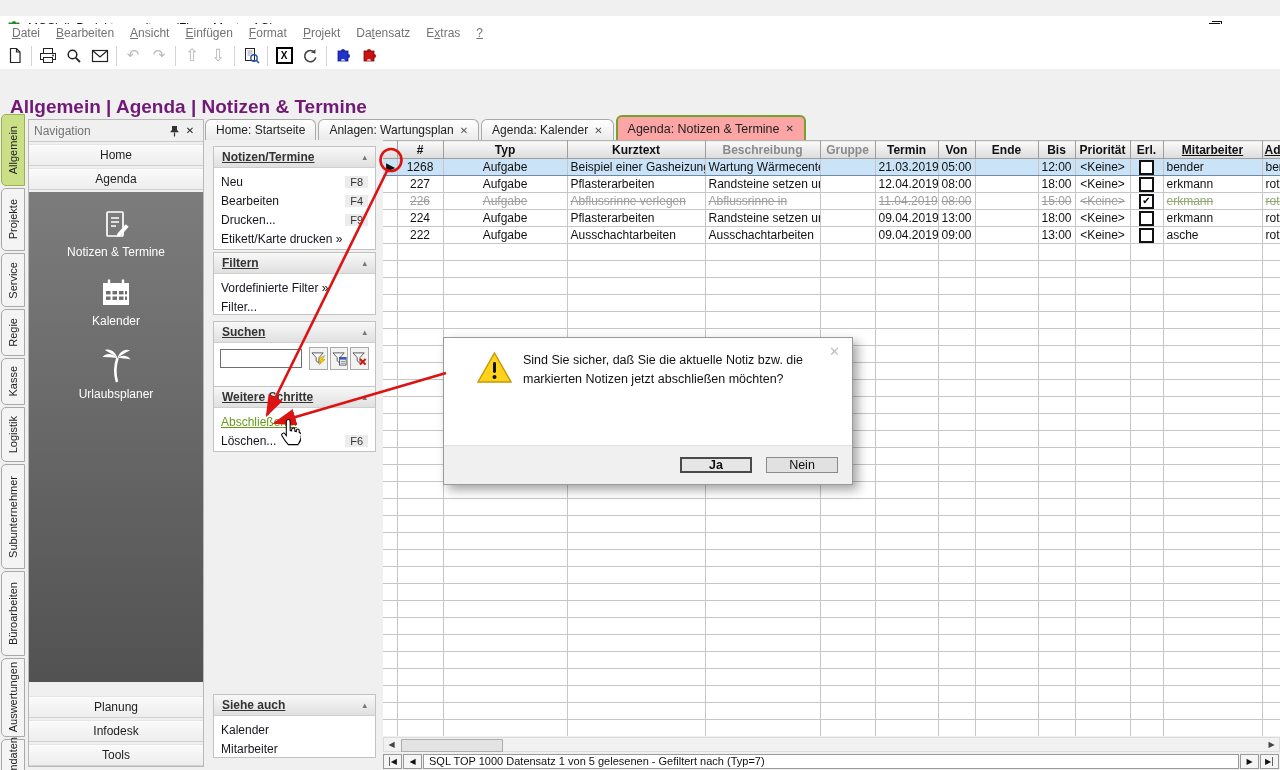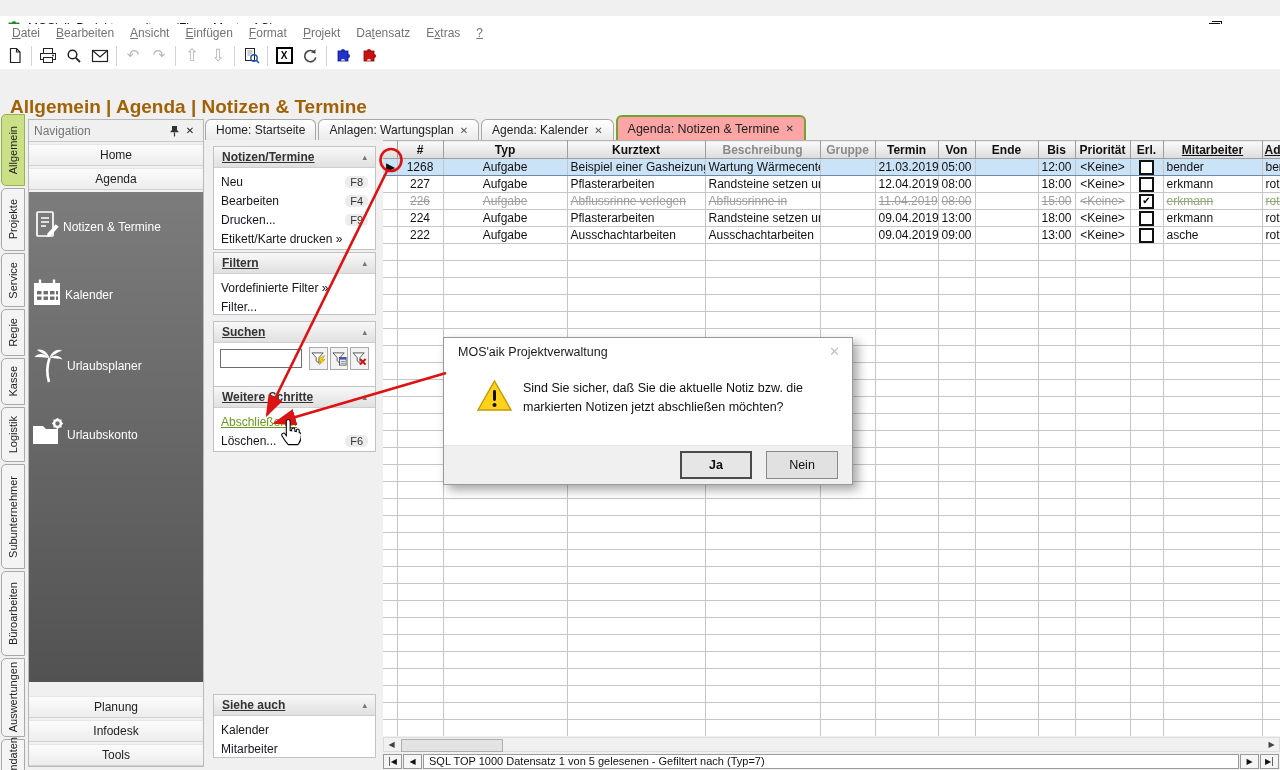--- a/index.html
+++ b/index.html
@@ -27,48 +27,48 @@
 
   
   .toolbar{position:absolute;left:0;top:42px;width:1280px;height:27px;background:#fff;border-bottom:1px solid #d9d9d9;display:flex;align-items:center;padding-left:2px;}
   .tb-btn{width:26px;height:24px;display:flex;align-items:center;justify-content:center;}
   .tb-sep{width:1px;height:20px;background:#d5d5d5;margin:0 3px;}
   .tb-glyph{font-size:15px;color:#b9b9b9;line-height:1;}
   .excel-box{width:13px;height:13px;border:2px solid #000;display:flex;align-items:center;justify-content:center;font-weight:bold;font-size:10px;color:#000;background:#fff;}
 
   
   .breadcrumb{position:absolute;left:0;top:69px;width:1280px;height:40px;background:#f0f0f0;display:flex;align-items:center;}
-  .breadcrumb span{margin-left:10px;font-size:19px;font-weight:bold;color:#a16207;margin-top:35px;}
+  .breadcrumb span{margin-left:10px;font-size:19px;font-weight:bold;color:#701a75;margin-top:35px;}
 
   
   .sidetabs{position:absolute;left:1px;top:114px;width:24px;}
   .side-tab{width:22px;border:1px solid #a9a9a9;border-radius:5px 0 0 5px;background:#f4f4f4;margin-bottom:2px;display:flex;align-items:center;justify-content:center;}
   .side-tab span{writing-mode:vertical-rl;transform:rotate(180deg);font-size:11px;color:#222;white-space:nowrap;}
   .side-tab.active{background:#cbdf86;border-color:#9ab051;}
 
   
   .navpanel{position:absolute;left:28px;top:119px;width:176px;height:648px;background:#f0f0f0;border:1px solid #b9b9b9;box-sizing:border-box;display:flex;flex-direction:column;}
   .nav-header{height:21px;display:flex;align-items:center;padding:0 5px;border-bottom:1px solid #c9c9c9;background:#f0f0f0;}
   .nav-header .ttl{flex:1;font-size:12px;color:#737373;}
   .nav-hbtn{width:16px;height:16px;display:flex;align-items:center;justify-content:center;color:#222;font-size:10px;font-weight:bold;}
   .nav-btn{height:20px;margin-top:2px;background:linear-gradient(#fbfbfb,#ededed);border-top:1px solid #e6e6e6;border-bottom:1px solid #d2d2d2;display:flex;align-items:center;justify-content:center;font-size:12px;color:#222;}
   .nav-dark{flex:1;margin-top:2px;background:linear-gradient(#7c7c7c,#525252);position:relative;}
-  .nav-icon-item{position:absolute;left:0;width:100%;display:flex;align-items:center;color:#fff;}
+  .nav-icon-item{position:absolute;left:0;width:100%;display:flex;flex-direction:column;align-items:center;color:#fff;}
   .nav-icon-item .lbl{margin-top:3px;font-size:12px;color:#fff;}
   .nav-bottom{margin-top:14px;}
 
   
   .section{position:absolute;left:213px;width:163px;background:#fff;border:1px solid #c2c2c2;box-sizing:border-box;}
   .sec-header{height:20px;background:linear-gradient(#f8f8f8,#e0e0e0);border-bottom:1px solid #cfcfcf;display:flex;align-items:center;padding:0 8px;font-weight:bold;color:#333;}
   .sec-header .cap{flex:1;text-decoration:underline;}
   .sec-header .caret{color:#777;font-size:9px;}
   .sec-body{padding:4px 0 5px 0;}
   .sec-item{height:19px;display:flex;align-items:center;padding:0 7px;color:#15151f;}
   .sec-item .lab{flex:1;white-space:nowrap;}
-  .key{background:#ececec;color:#333;font-size:11px;padding:0 5px;border-radius:5px;}
+  .key{background:#ececec;color:#333;font-size:11px;padding:0 5px;border-radius:0;}
   .link-green{color:#669b1a;text-decoration:underline;}
   .search-row{display:flex;align-items:center;padding:4px 6px;}
   .search-input{width:76px;height:17px;border:1px solid #6e6e6e;background:#fff;margin-right:5px;font-size:11px;padding:0 2px;}
   .mini-btn{width:24px;height:21px;border:1px solid #a9a9a9;background:#f3f3f3;display:flex;align-items:center;justify-content:center;margin-left:2px;}
 
   
   .tabbar{position:absolute;left:205px;top:116px;width:1075px;height:24px;display:flex;align-items:flex-end;}
   .doc-tab{height:20px;display:flex;align-items:center;padding:0 10px;background:linear-gradient(#ffffff,#ebebeb);border:1px solid #a8a8a8;border-bottom:none;border-radius:6px 6px 0 0;margin-right:2px;font-size:12px;color:#222;}
   .doc-tab .x{margin-left:6px;color:#555;font-size:10px;font-weight:bold;}
   .doc-tab.active{height:23px;background:#fca5a5;border:2px solid #74a22c;border-bottom:none;font-size:12.5px;}
@@ -100,21 +100,21 @@
   .rec-text{flex:1;height:15px;border:1px solid #9a9a9a;background:#fff;font-size:11px;display:flex;align-items:center;padding-left:5px;box-sizing:border-box;margin-right:1px;color:#111;white-space:nowrap;overflow:hidden;}
 
   
   .dialog{position:absolute;left:443px;top:337px;width:408px;height:146px;background:#fff;border:1px solid #9a9a9a;box-shadow:5px 5px 10px rgba(0,0,0,.35);z-index:50;}
   .dlg-title{height:28px;display:flex;align-items:center;padding-left:14px;font-size:12.5px;color:#1a1a1a;}
   .dlg-x{position:absolute;right:12px;top:6px;color:#c0c0c0;font-size:13px;}
   .dlg-body{position:relative;height:79px;text-decoration:underline;}
   .dlg-msg{position:absolute;left:79px;top:13px;width:302px;font-size:12.5px;line-height:1.5;color:#111;}
   .dlg-warn{position:absolute;left:32px;top:13px;}
   .dlg-footer{position:absolute;left:0;bottom:0;width:100%;height:39px;background:#f0f0f0;border-top:1px solid #e2e2e2;display:flex;align-items:center;justify-content:flex-end;box-sizing:border-box;padding-right:14px;}
-  .dlg-btn{width:72px;height:28px;background:#e1e1e1;border:1px solid #8a8a8a;display:flex;align-items:center;justify-content:center;font-size:12.5px;color:#111;margin-left:14px;box-sizing:border-box;}
+  .dlg-btn{width:72px;height:16px;background:#e1e1e1;border:1px solid #8a8a8a;display:flex;align-items:center;justify-content:center;font-size:12.5px;color:#111;margin-left:14px;box-sizing:border-box;}
   .dlg-btn.default{border:2px solid #4a4a4a;background:#e6e6e6;font-weight:bold;}
 
   
   .annot{position:absolute;left:0;top:0;width:1280px;height:770px;z-index:60;pointer-events:none;}
   .hand{position:absolute;left:277px;top:419px;z-index:61;pointer-events:none;}
 </style>
 </head>
 <body>
 
 <div class="titlebar">
@@ -315,31 +315,20 @@
     </div>
     <div class="nav-icon-item" style="top:152px;">
       <svg width="38" height="40" viewBox="0 0 38 40">
           <path d="M20 38 C17.5 30 17.8 22 20.5 14" fill="none" stroke="#fff" stroke-width="2.6"></path>
           <path d="M20.5 14 C15 9 9 9 5.5 13 C10.5 13 15.5 13.5 20.5 14 Z" fill="#fff"></path>
           <path d="M20.5 14 C18 7 12.5 4.5 8 6 C12.5 8.5 16.5 11 20.5 14 Z" fill="#fff"></path>
           <path d="M20.5 14 C23 7 28.5 4.5 33 6.5 C28.5 8.5 24.5 11 20.5 14 Z" fill="#fff"></path>
           <path d="M20.5 14 C25.5 10.5 30.5 11.5 33.5 15.5 C29 14.5 24.5 14 20.5 14 Z" fill="#fff"></path>
         </svg>
       <span class="lbl">Urlaubsplaner</span>
-    </div>
-    <div class="nav-icon-item" style="top:225px;">
-      <svg width="38" height="32" viewBox="0 0 38 32">
-          <path d="M4 9 h10 l3 3 h12 v15 H4 z" fill="#fff"></path>
-          <g fill="#fff">
-            <rect x="24.5" y="2.5" width="8" height="8"></rect>
-            <rect x="24.5" y="2.5" width="8" height="8" transform="rotate(45 28.5 6.5)"></rect>
-          </g>
-          <circle cx="28.5" cy="6.5" r="2.2" fill="#6e6e6e"></circle>
-        </svg>
-      <span class="lbl">Urlaubskonto</span>
     </div>
   </div>
   <div class="nav-btn nav-bottom">Planung</div>
   <div class="nav-btn">Infodesk</div>
   <div class="nav-btn">Tools</div>
 </div>
 
 <div class="section" style="top:146px;height:104px;">
   <div class="sec-header">
     <span class="cap">Notizen/Termine</span>
@@ -1055,21 +1044,20 @@
 
 <div class="recbar">
   <span class="rec-btn g">|◀</span>
   <span class="rec-btn g">◀</span>
   <span class="rec-text">SQL TOP 1000 Datensatz 1 von 5 gelesenen - Gefiltert nach (Typ=7)</span>
   <span class="rec-btn g">▶</span>
   <span class="rec-btn g">▶|</span>
 </div>
 
 <div class="dialog">
-  <div class="dlg-title">MOS'aik Projektverwaltung</div>
   <span class="dlg-x g">✕</span>
   <div class="dlg-body">
     <span class="dlg-warn">
       <svg width="37" height="33" viewBox="0 0 37 33">
           <path d="M18.5 2 L35 31 H2 Z" fill="#ffd21c" stroke="#c99700" stroke-width="1.4"></path>
           <rect x="17" y="11" width="3" height="11" rx="1.4" fill="#111"></rect>
           <circle cx="18.5" cy="26" r="2" fill="#111"></circle>
         </svg>
     </span>
     <div class="dlg-msg">Sind Sie sicher, daß Sie die aktuelle Notiz bzw. die markierten Notizen jetzt abschließen möchten?</div>

